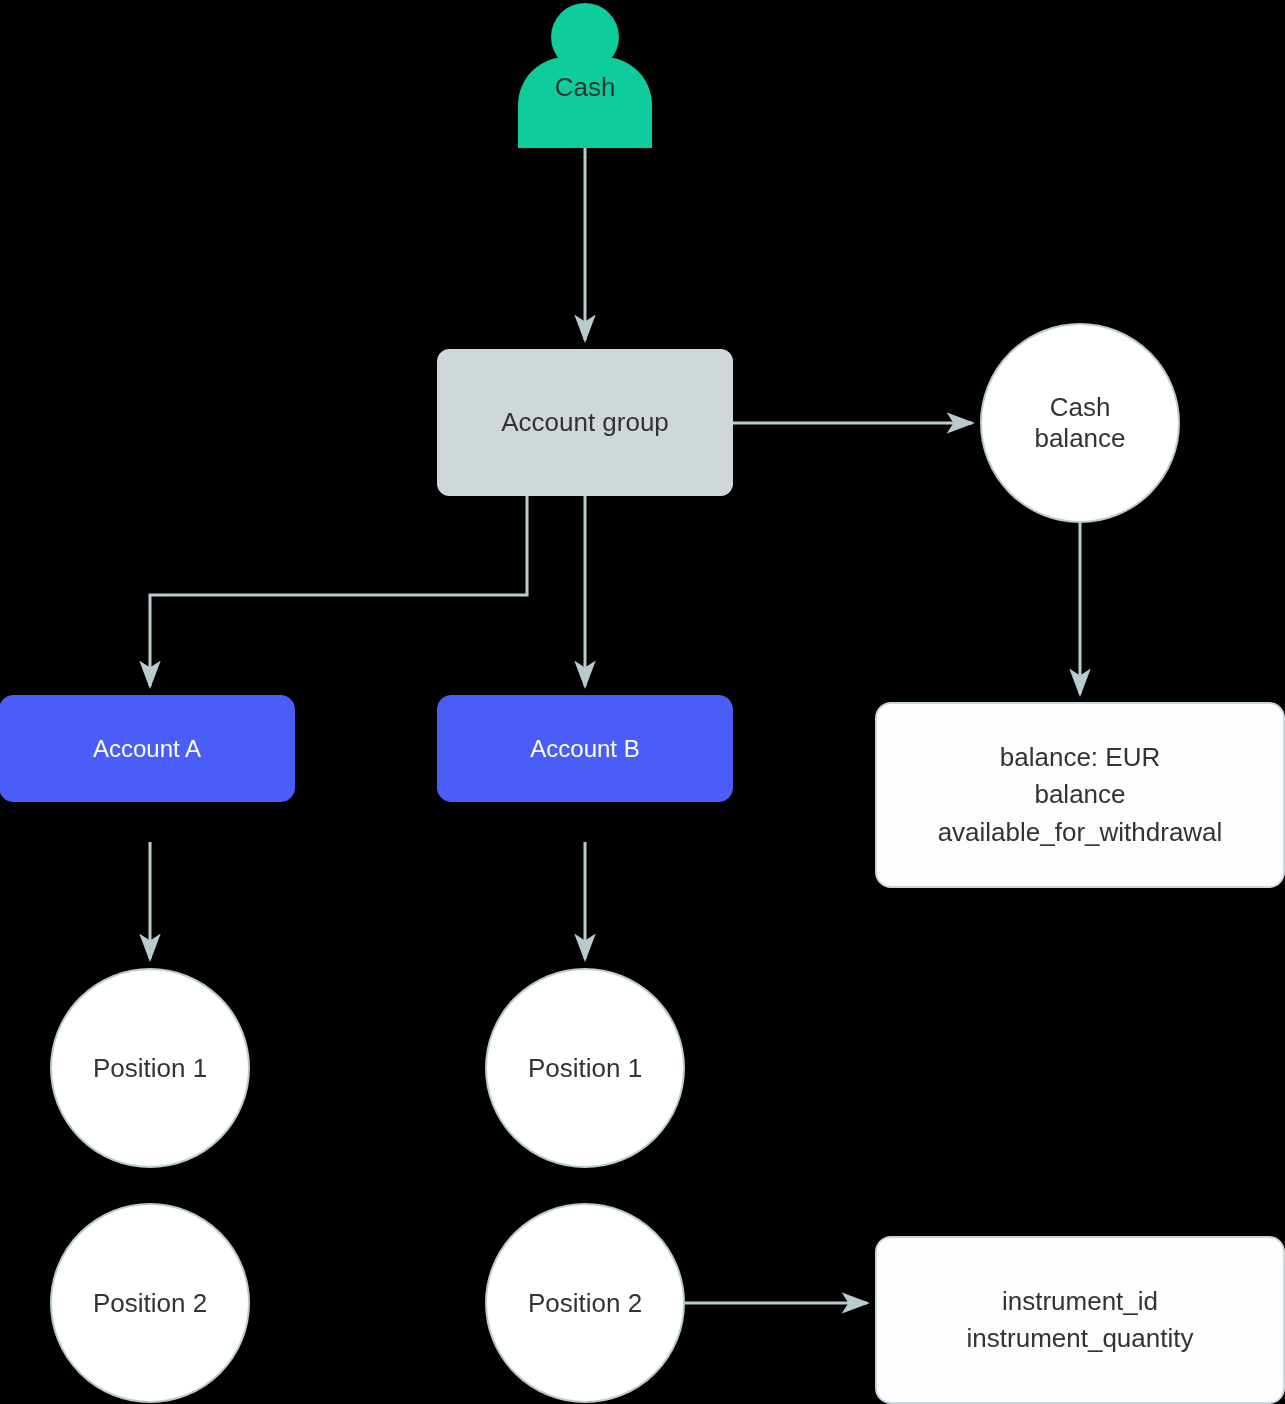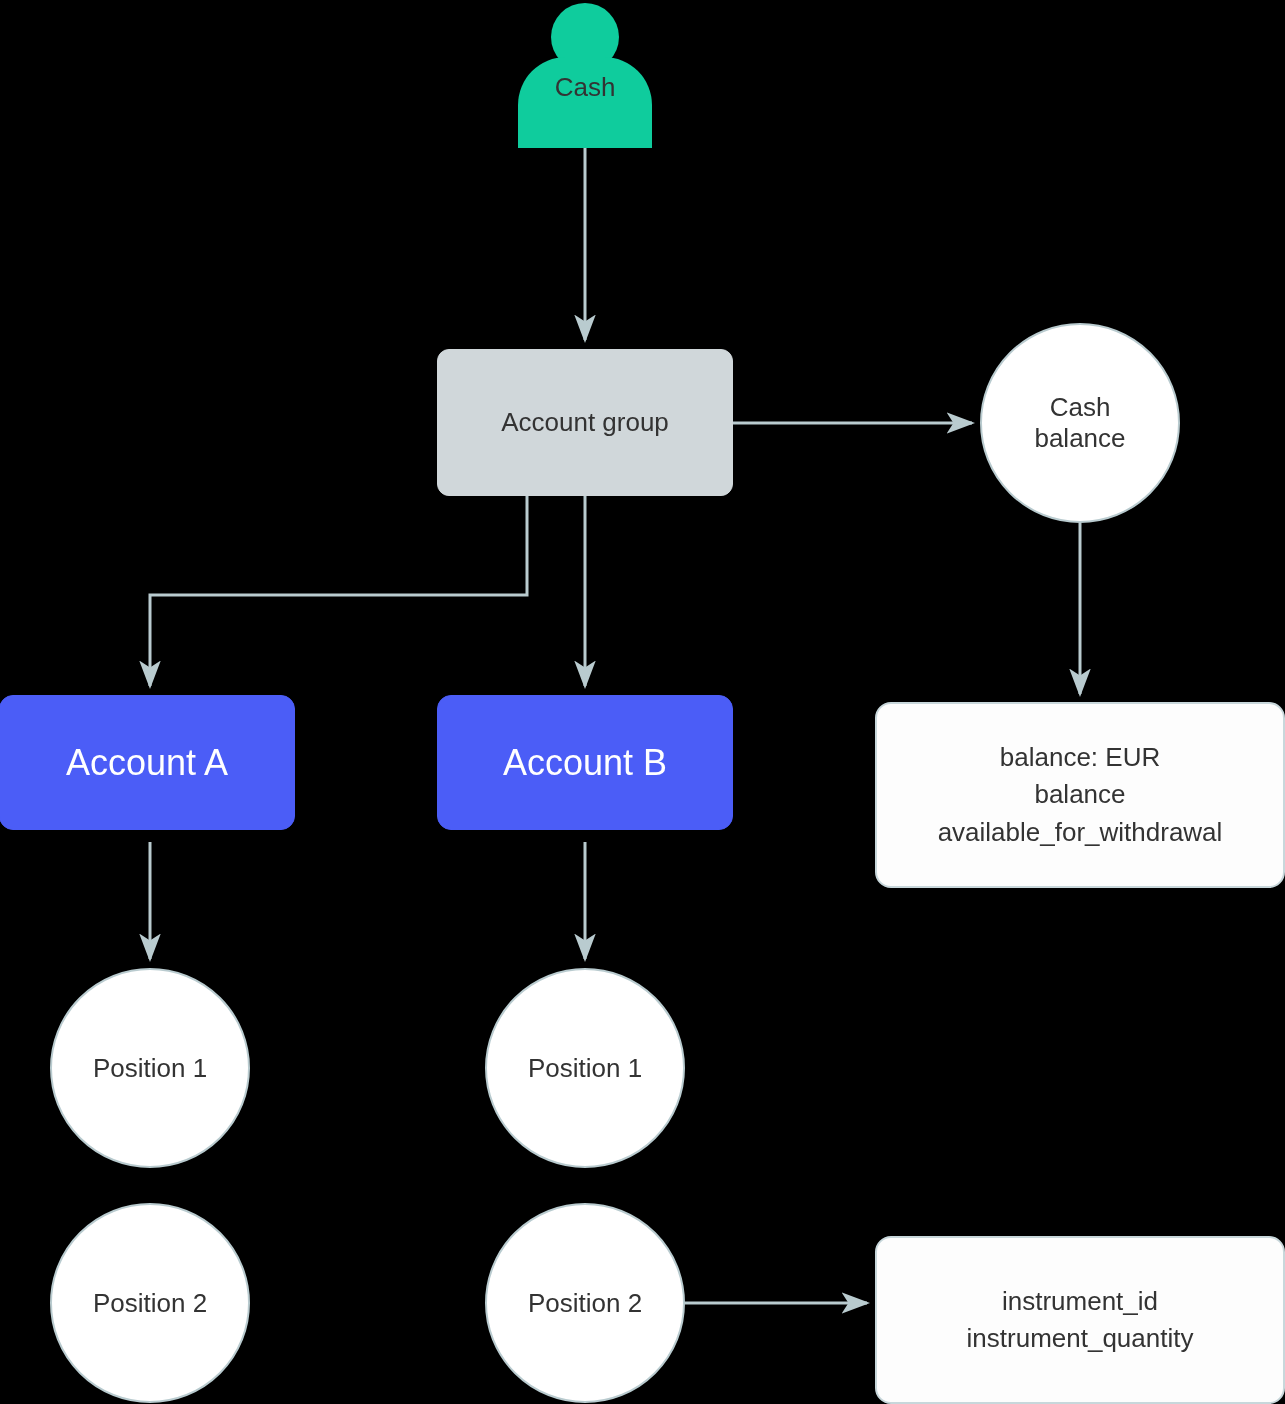--- a/index.html
+++ b/index.html
@@ -81,25 +81,25 @@
     background: #D0D7DA;
     border: 1px solid #D0D7DA;
     border-radius: 12px;
     font-size: 26px;
     color: #333333;
   }
 
   
   .rect-blue {
     width: 296px;
-    height: 135px;
+    height: 107px;
     background: #4B5DF7;
     border: 1px solid #4B5DF7;
     border-radius: 14px;
-    font-size: 36px;
+    font-size: 24px;
     color: #FFFFFF;
   }
   #node-account-a { left: -1px; top: 695px; }
   #node-account-b { left: 437px; top: 695px; }
 
   
   .circle {
     border-radius: 50%;
     background: #FFFFFF;
     border: 2px solid #B9CBCF;

